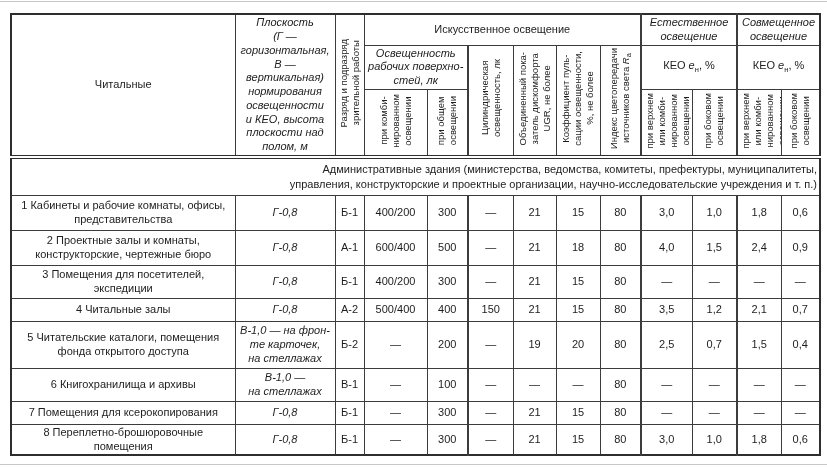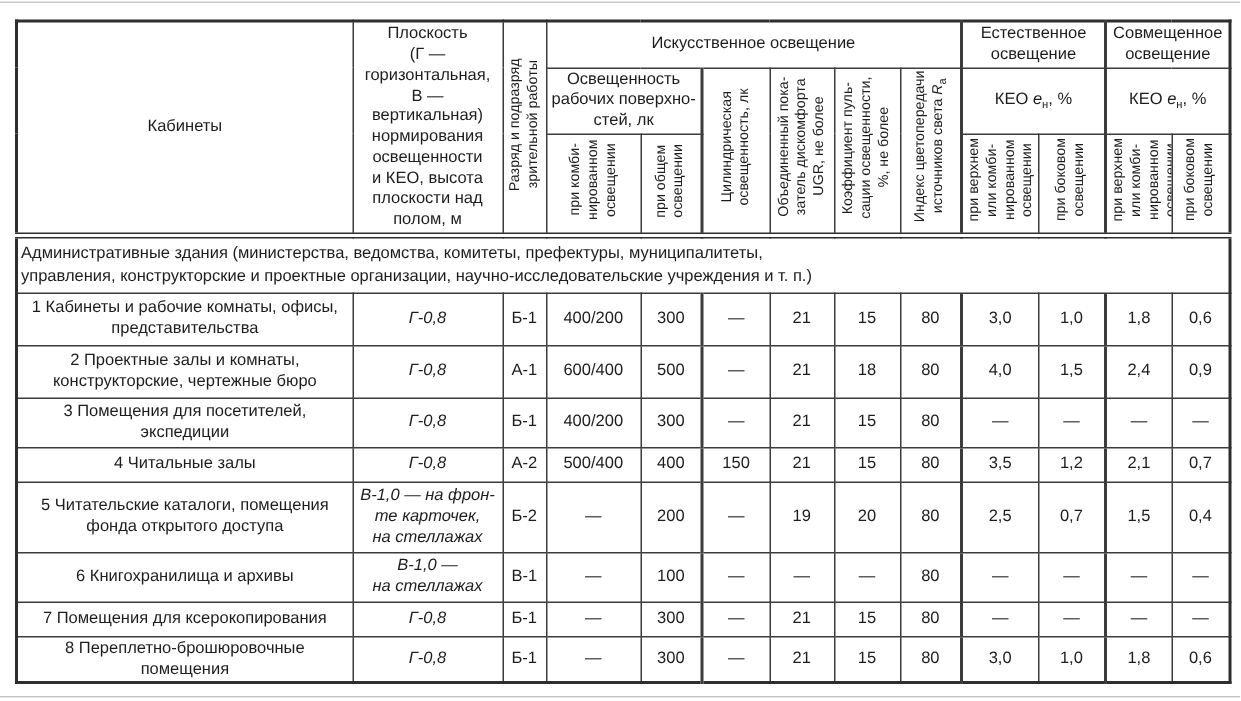--- a/index.html
+++ b/index.html
@@ -33,39 +33,39 @@
   .c6{width:45px}.c7{width:43px}.c8{width:44px}.c9{width:41px}.c10{width:51px}
   .c11{width:45px}.c12{width:44px}.c13{width:39px}
 
   
   .rh1{height:30px}.rh2{height:44px}.rh3{height:68px}
   .rsec{height:38px}
   .r0{height:35px}.r1{height:35px}.r2{height:33px}.r3{height:23px}
   .r4{height:47px}.r5{height:33px}.r6{height:23px}.r7{height:30px}
 
   th.h{font-size:10.5px;line-height:1.25;}
-  .pre{white-space:pre-line;}
+  .pre{white-space:pre-line;font-style:italic;}
 
   
   .vcell{padding:2px 0;}
   .vtext{
     display:inline-block;
     writing-mode:vertical-rl;
     transform:rotate(180deg);
     white-space:pre-line;
     font-size:9.5px;
     line-height:1.25;
     max-height:140px;
   }
 
   
   .bl2{border-left-width:2px !important;margin-top:22px;}
   tr.section-row td{
     border-top:4px double #2e2e2e;
-    font-size:11px;white-space:pre-line;text-align:left;line-height:1.35;
+    font-size:11px;white-space:pre-line;text-align:right;line-height:1.35;
   }
   td.name{text-align:left;padding-left:5px;padding-right:4px;font-size:11px;}
   td.plane{font-size:10.5px;white-space:pre-line;line-height:1.2;font-style:italic;}
   td.val{font-size:11px;}
   sub{font-size:7.5px;}
 </style>
 </head>
 <body>
 
 <div class="page">
@@ -83,21 +83,21 @@
         <col class="c7">
         <col class="c8">
         <col class="c9">
         <col class="c10">
       <col class="c11">
         <col class="c12">
         <col class="c13">
     </colgroup>
     <tbody>
         <tr class="rh1">
-      <th class="h" rowspan="3">Кабинеты</th>
+      <th class="h" rowspan="3">Читальные</th>
       <th class="h pre" rowspan="3">Плоскость
 (Г — горизонтальная,
 В — вертикальная)
 нормирования
 освещенности
 и КЕО, высота
 плоскости над
 полом, м</th>
       <th class="vcell" rowspan="3"><span class="vtext">Разряд и подразряд
 зрительной работы</span></th>

